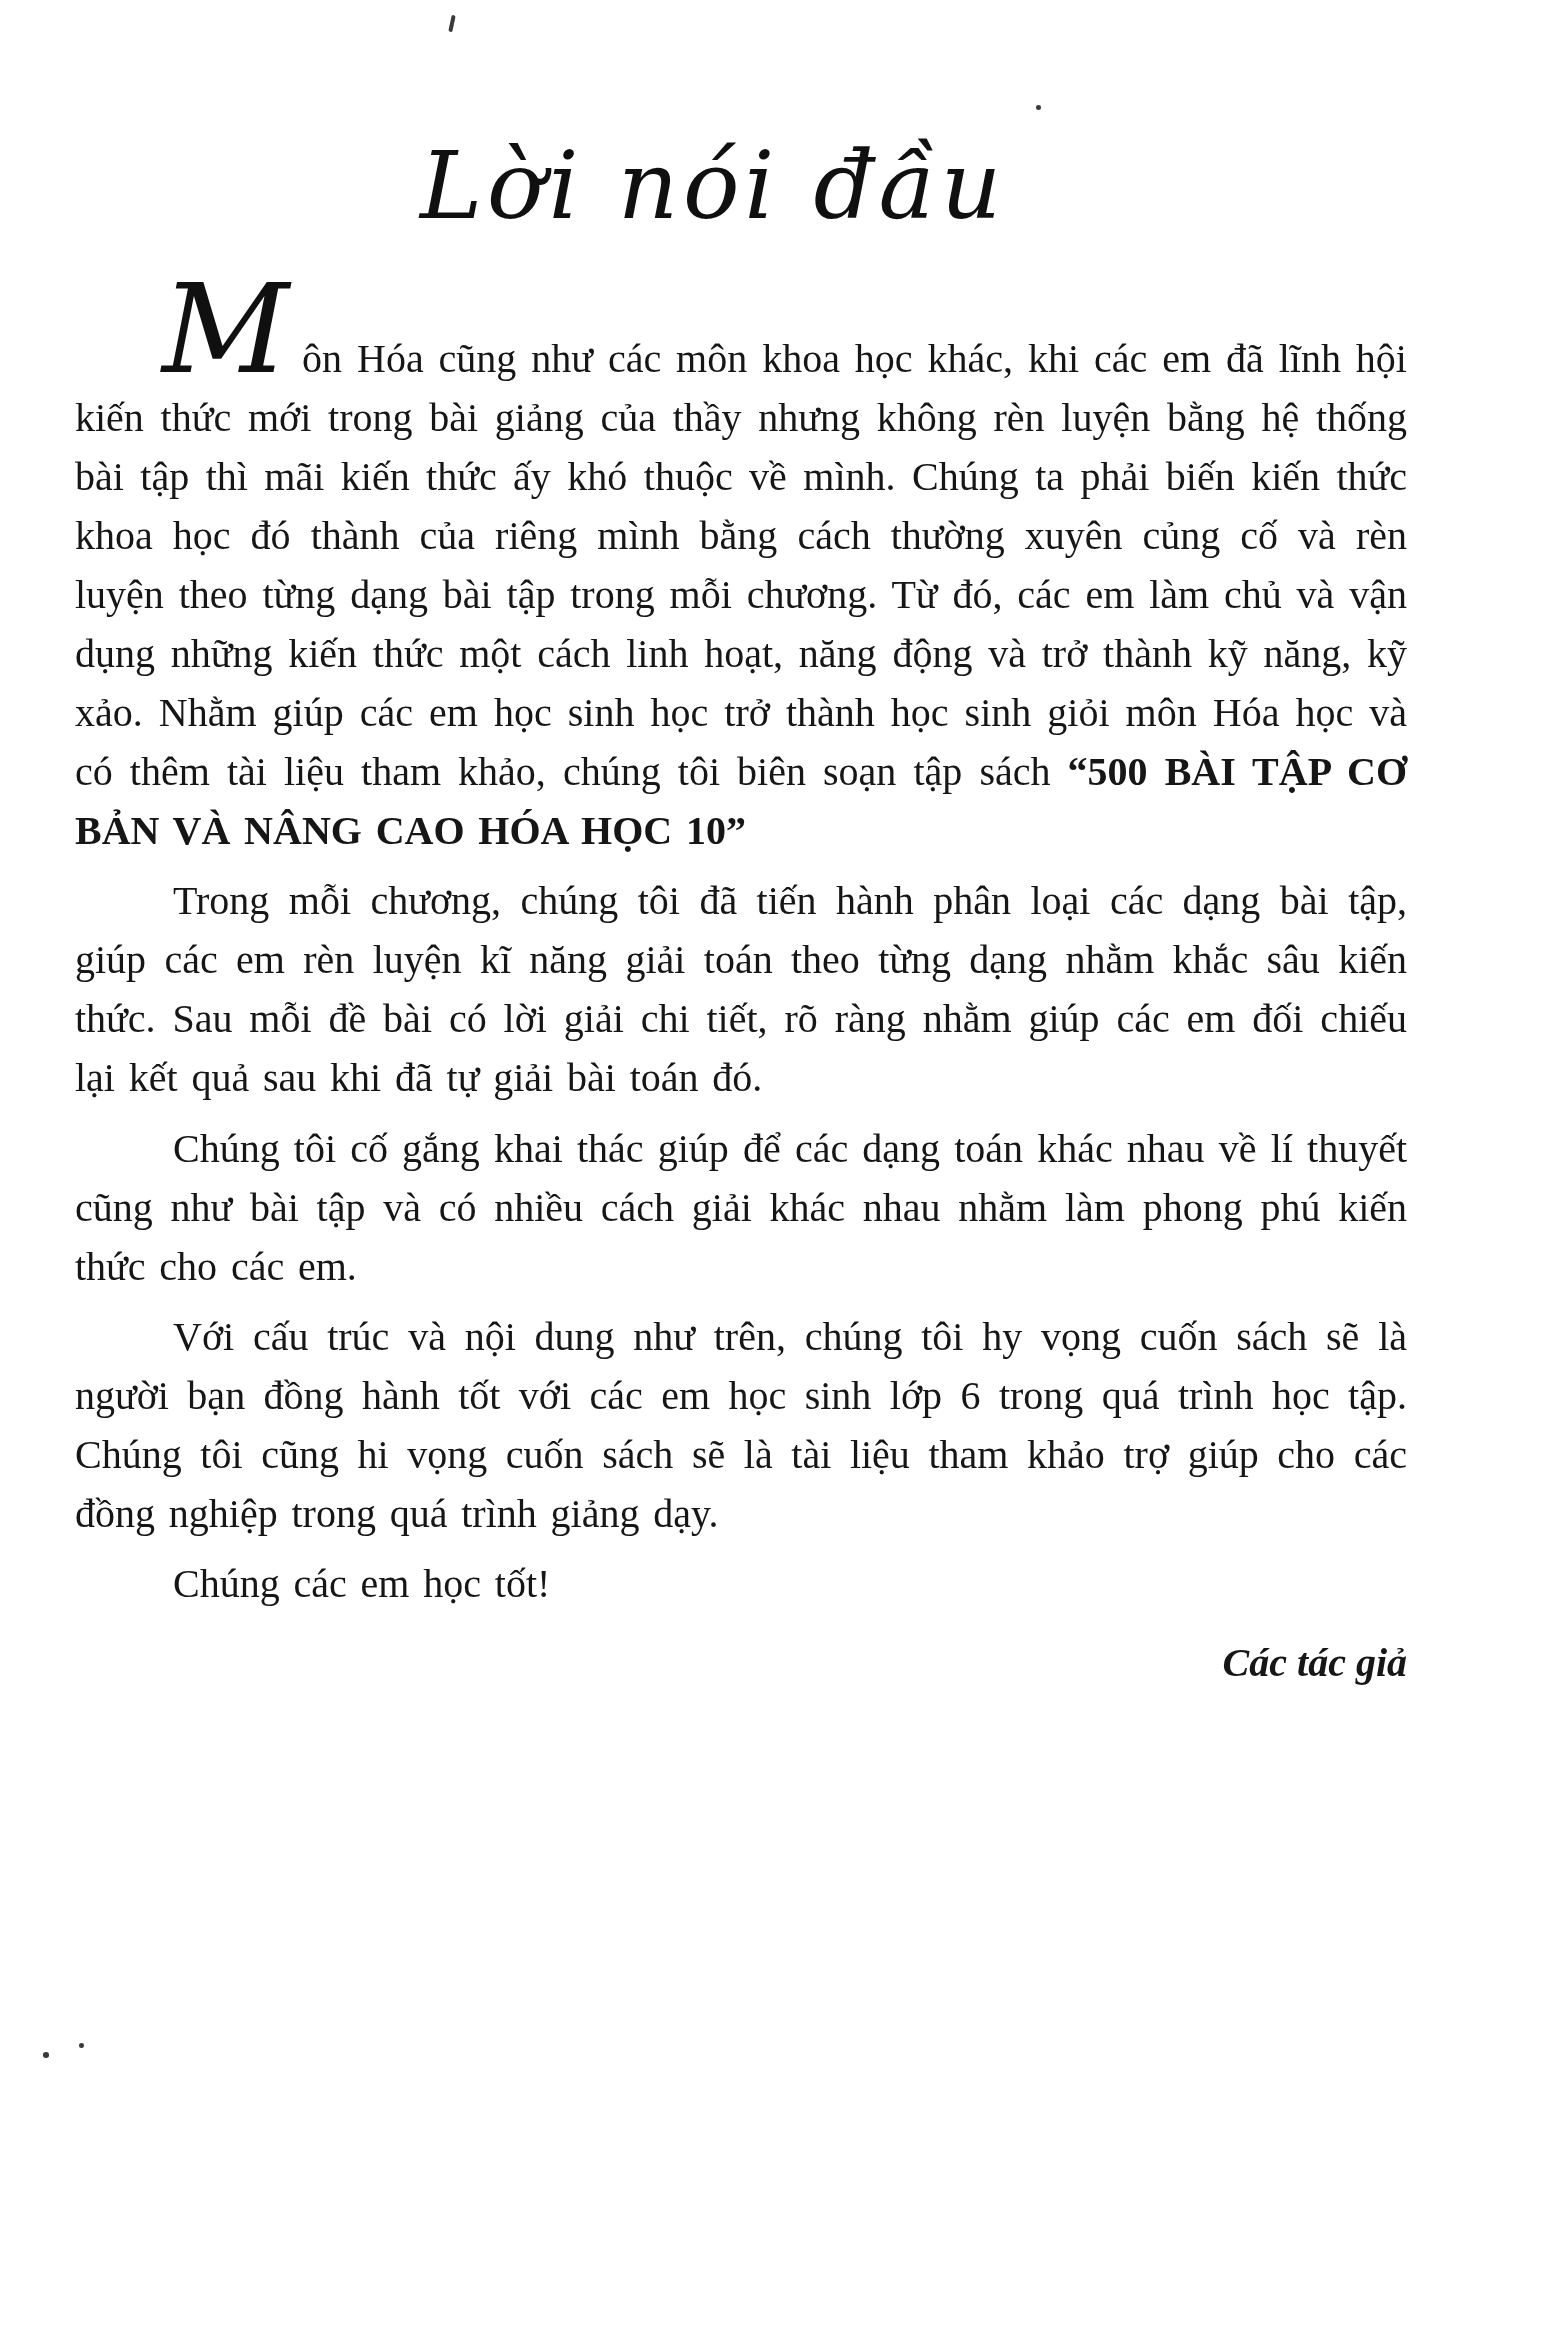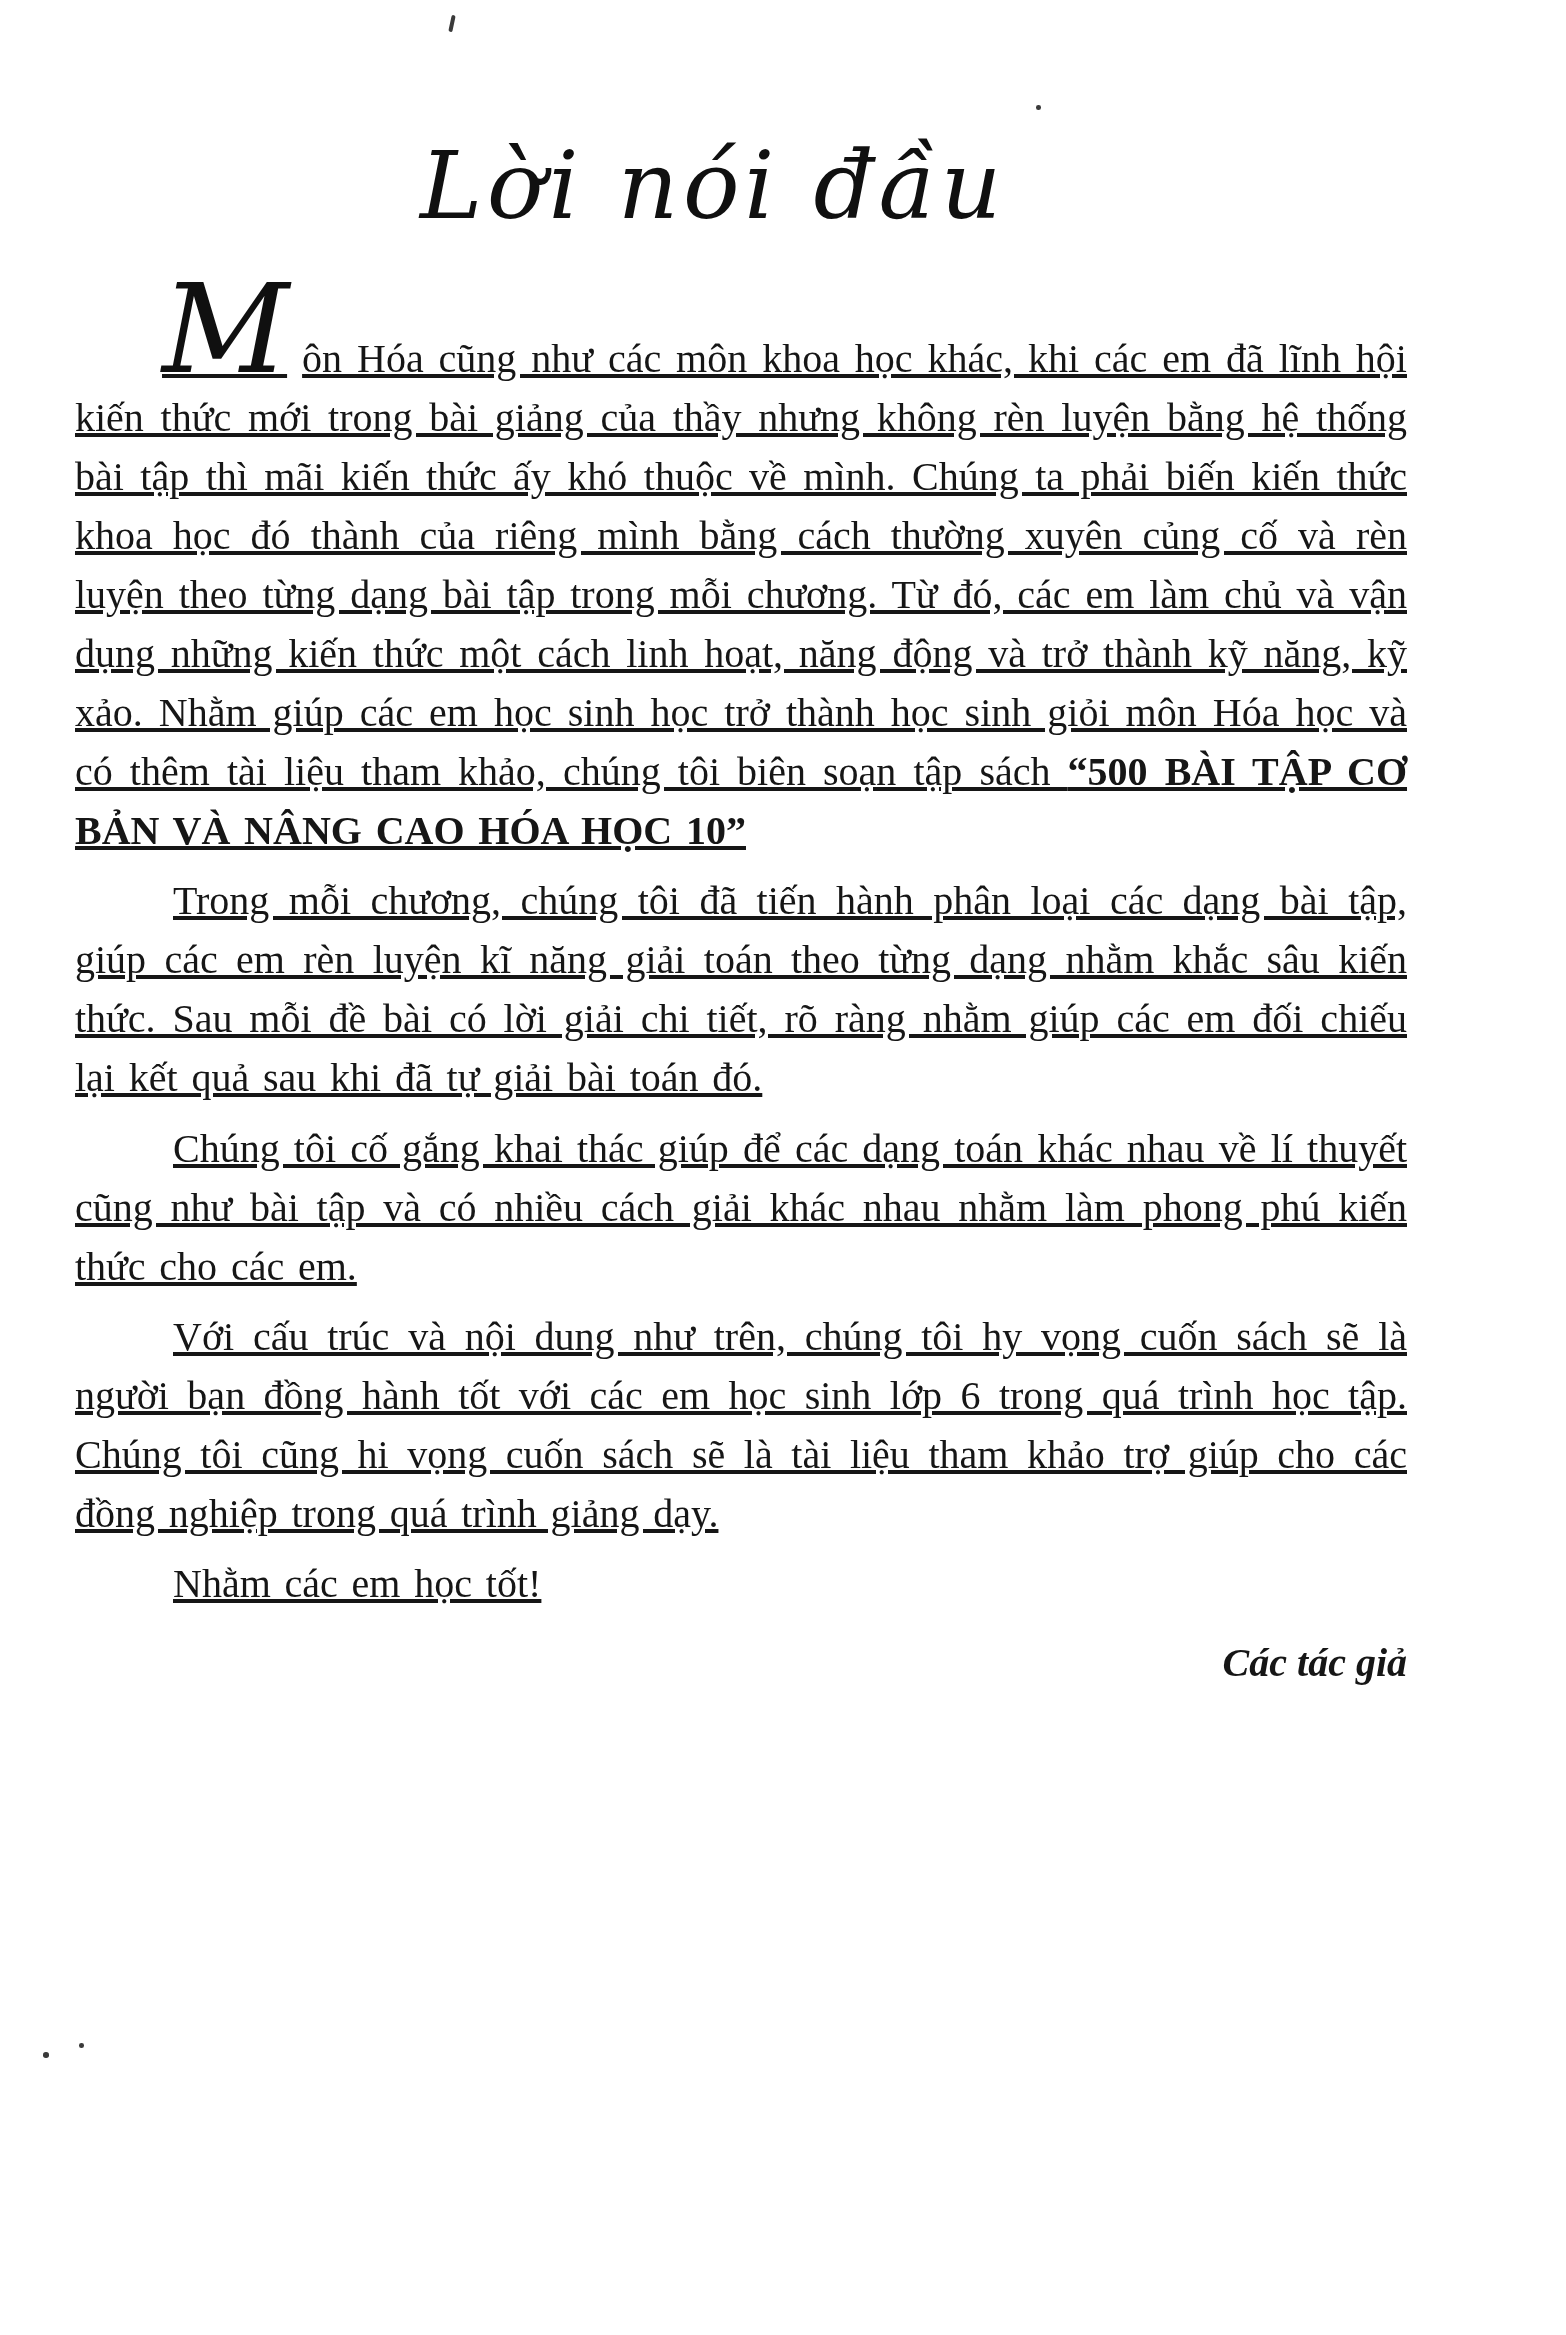--- a/index.html
+++ b/index.html
@@ -32,21 +32,20 @@
     letter-spacing: 4.7px;
     margin: 52px 56px 89px 0;
     color: #101010;
   }
   .body-para {
     font-size: 40px;
     line-height: 59px;
     text-align: justify;
     margin: 0 0 11.3px 0;
     word-spacing: 3.8px;
-    text-decoration: underline;
   }
   .indent {
     text-indent: 98px;
   }
   .dropcap {
     font-family: "DejaVu Serif", serif;
     font-style: italic;
     font-size: 124px;
     line-height: 0;
     margin: 0 15px 0 87px;
@@ -107,21 +106,21 @@
 
   <p class="body-para"><span class="dropcap">M</span><span>ôn Hóa cũng như các môn khoa học khác, khi các em đã lĩnh hội kiến thức mới trong bài giảng của thầy nhưng không rèn luyện bằng hệ thống bài tập thì mãi kiến thức ấy khó thuộc về mình. Chúng ta phải biến kiến thức khoa học đó thành của riêng mình bằng cách thường xuyên củng cố và rèn luyện theo từng dạng bài tập trong mỗi chương. Từ đó, các em làm chủ và vận dụng những kiến thức một cách linh hoạt, năng động và trở thành kỹ năng, kỹ xảo. Nhằm giúp các em học sinh học trở thành học sinh giỏi môn Hóa học và có thêm tài liệu tham khảo, chúng tôi biên soạn tập sách </span><span class="book-title">“500 BÀI TẬP CƠ BẢN VÀ NÂNG CAO HÓA HỌC 10”</span></p>
 
   <p class="body-para indent">Trong mỗi chương, chúng tôi đã tiến hành phân loại các dạng bài tập, giúp các em rèn luyện kĩ năng giải toán theo từng dạng nhằm khắc sâu kiến thức. Sau mỗi đề bài có lời giải chi tiết, rõ ràng nhằm giúp các em đối chiếu lại kết quả sau khi đã tự giải bài toán đó.</p>
 
   <p class="body-para indent">Chúng tôi cố gắng khai thác giúp để các dạng toán khác nhau về lí thuyết cũng như bài tập và có nhiều cách giải khác nhau nhằm làm phong phú kiến thức cho các em.</p>
 
   <p class="body-para indent">Với cấu trúc và nội dung như trên, chúng tôi hy vọng cuốn sách sẽ là người bạn đồng hành tốt với các em học sinh lớp 6 trong quá trình học tập. Chúng tôi cũng hi vọng cuốn sách sẽ là tài liệu tham khảo trợ giúp cho các đồng nghiệp trong quá trình giảng dạy.</p>
 
 
-  <p class="body-para indent">Nhằm các em học tốt!</p>
+  <p class="body-para indent">Chúng các em học tốt!</p>
 
   <p class="signature">Các tác giả</p>
 
   <div class="artifact artifact-tick"></div>
   <div class="artifact artifact-dot-right"></div>
   <div class="artifact artifact-dot-bottom-a"></div>
   <div class="artifact artifact-dot-bottom-b"></div>
 
 </div>
 

